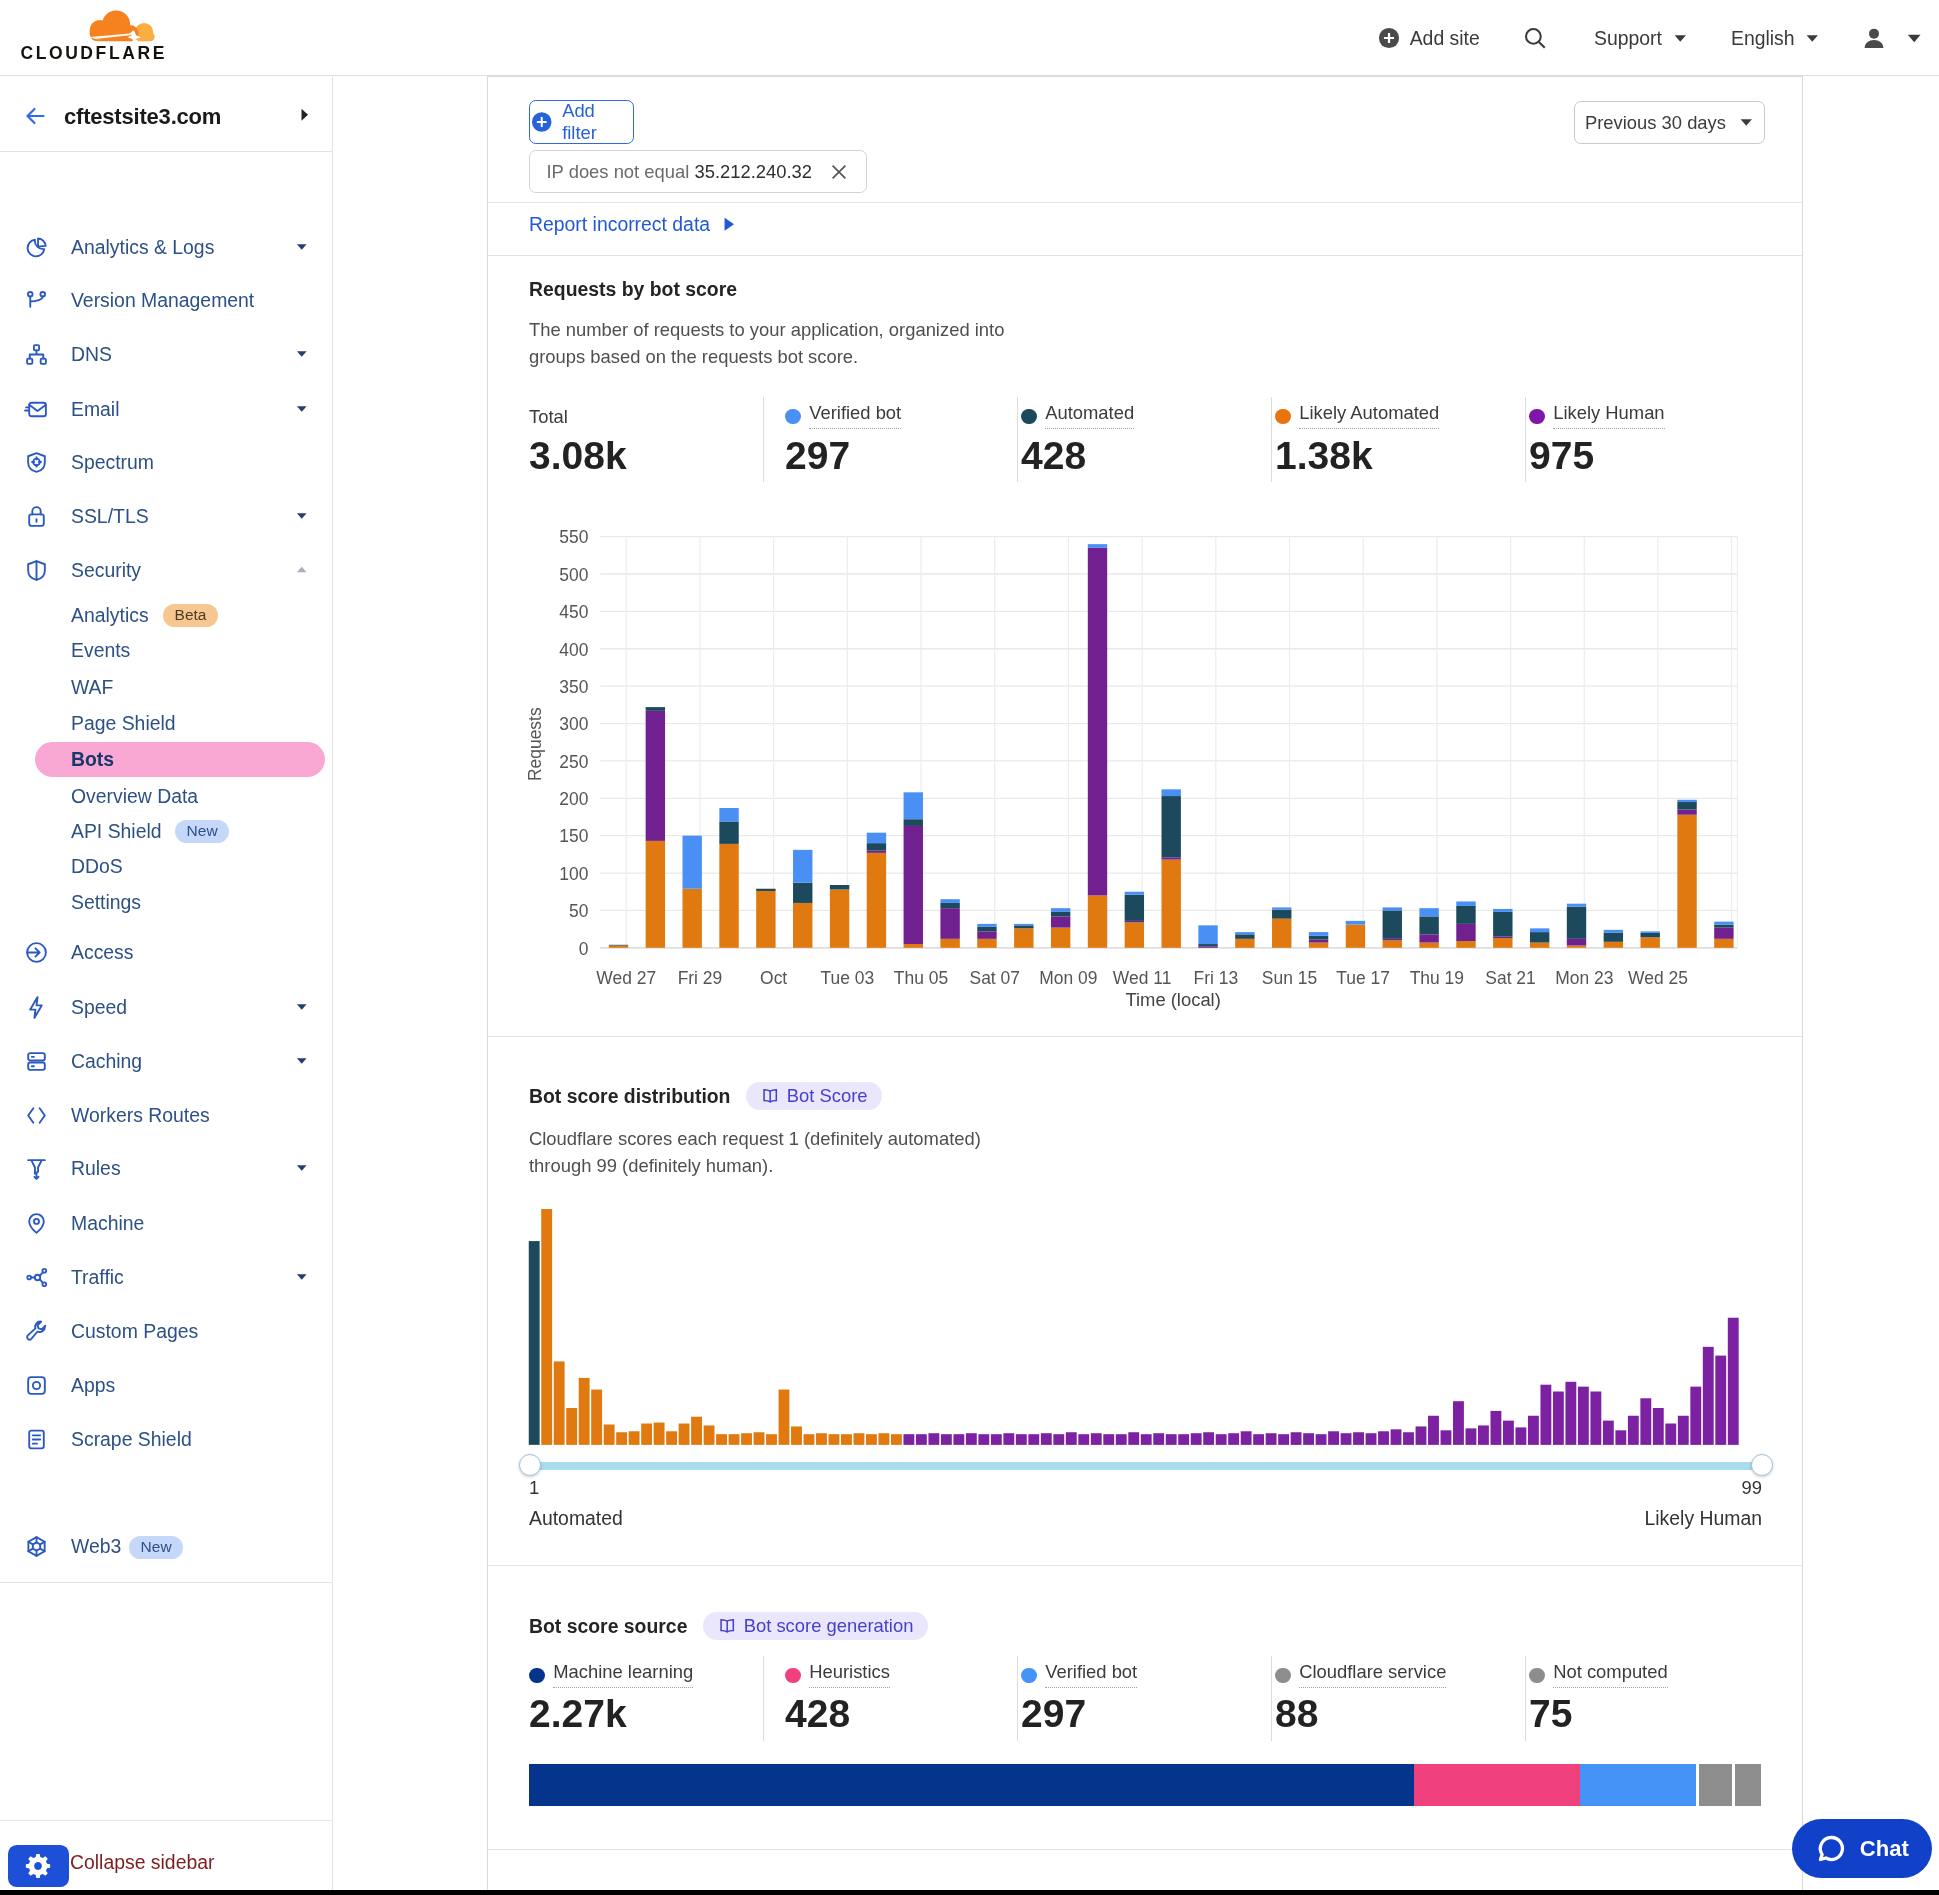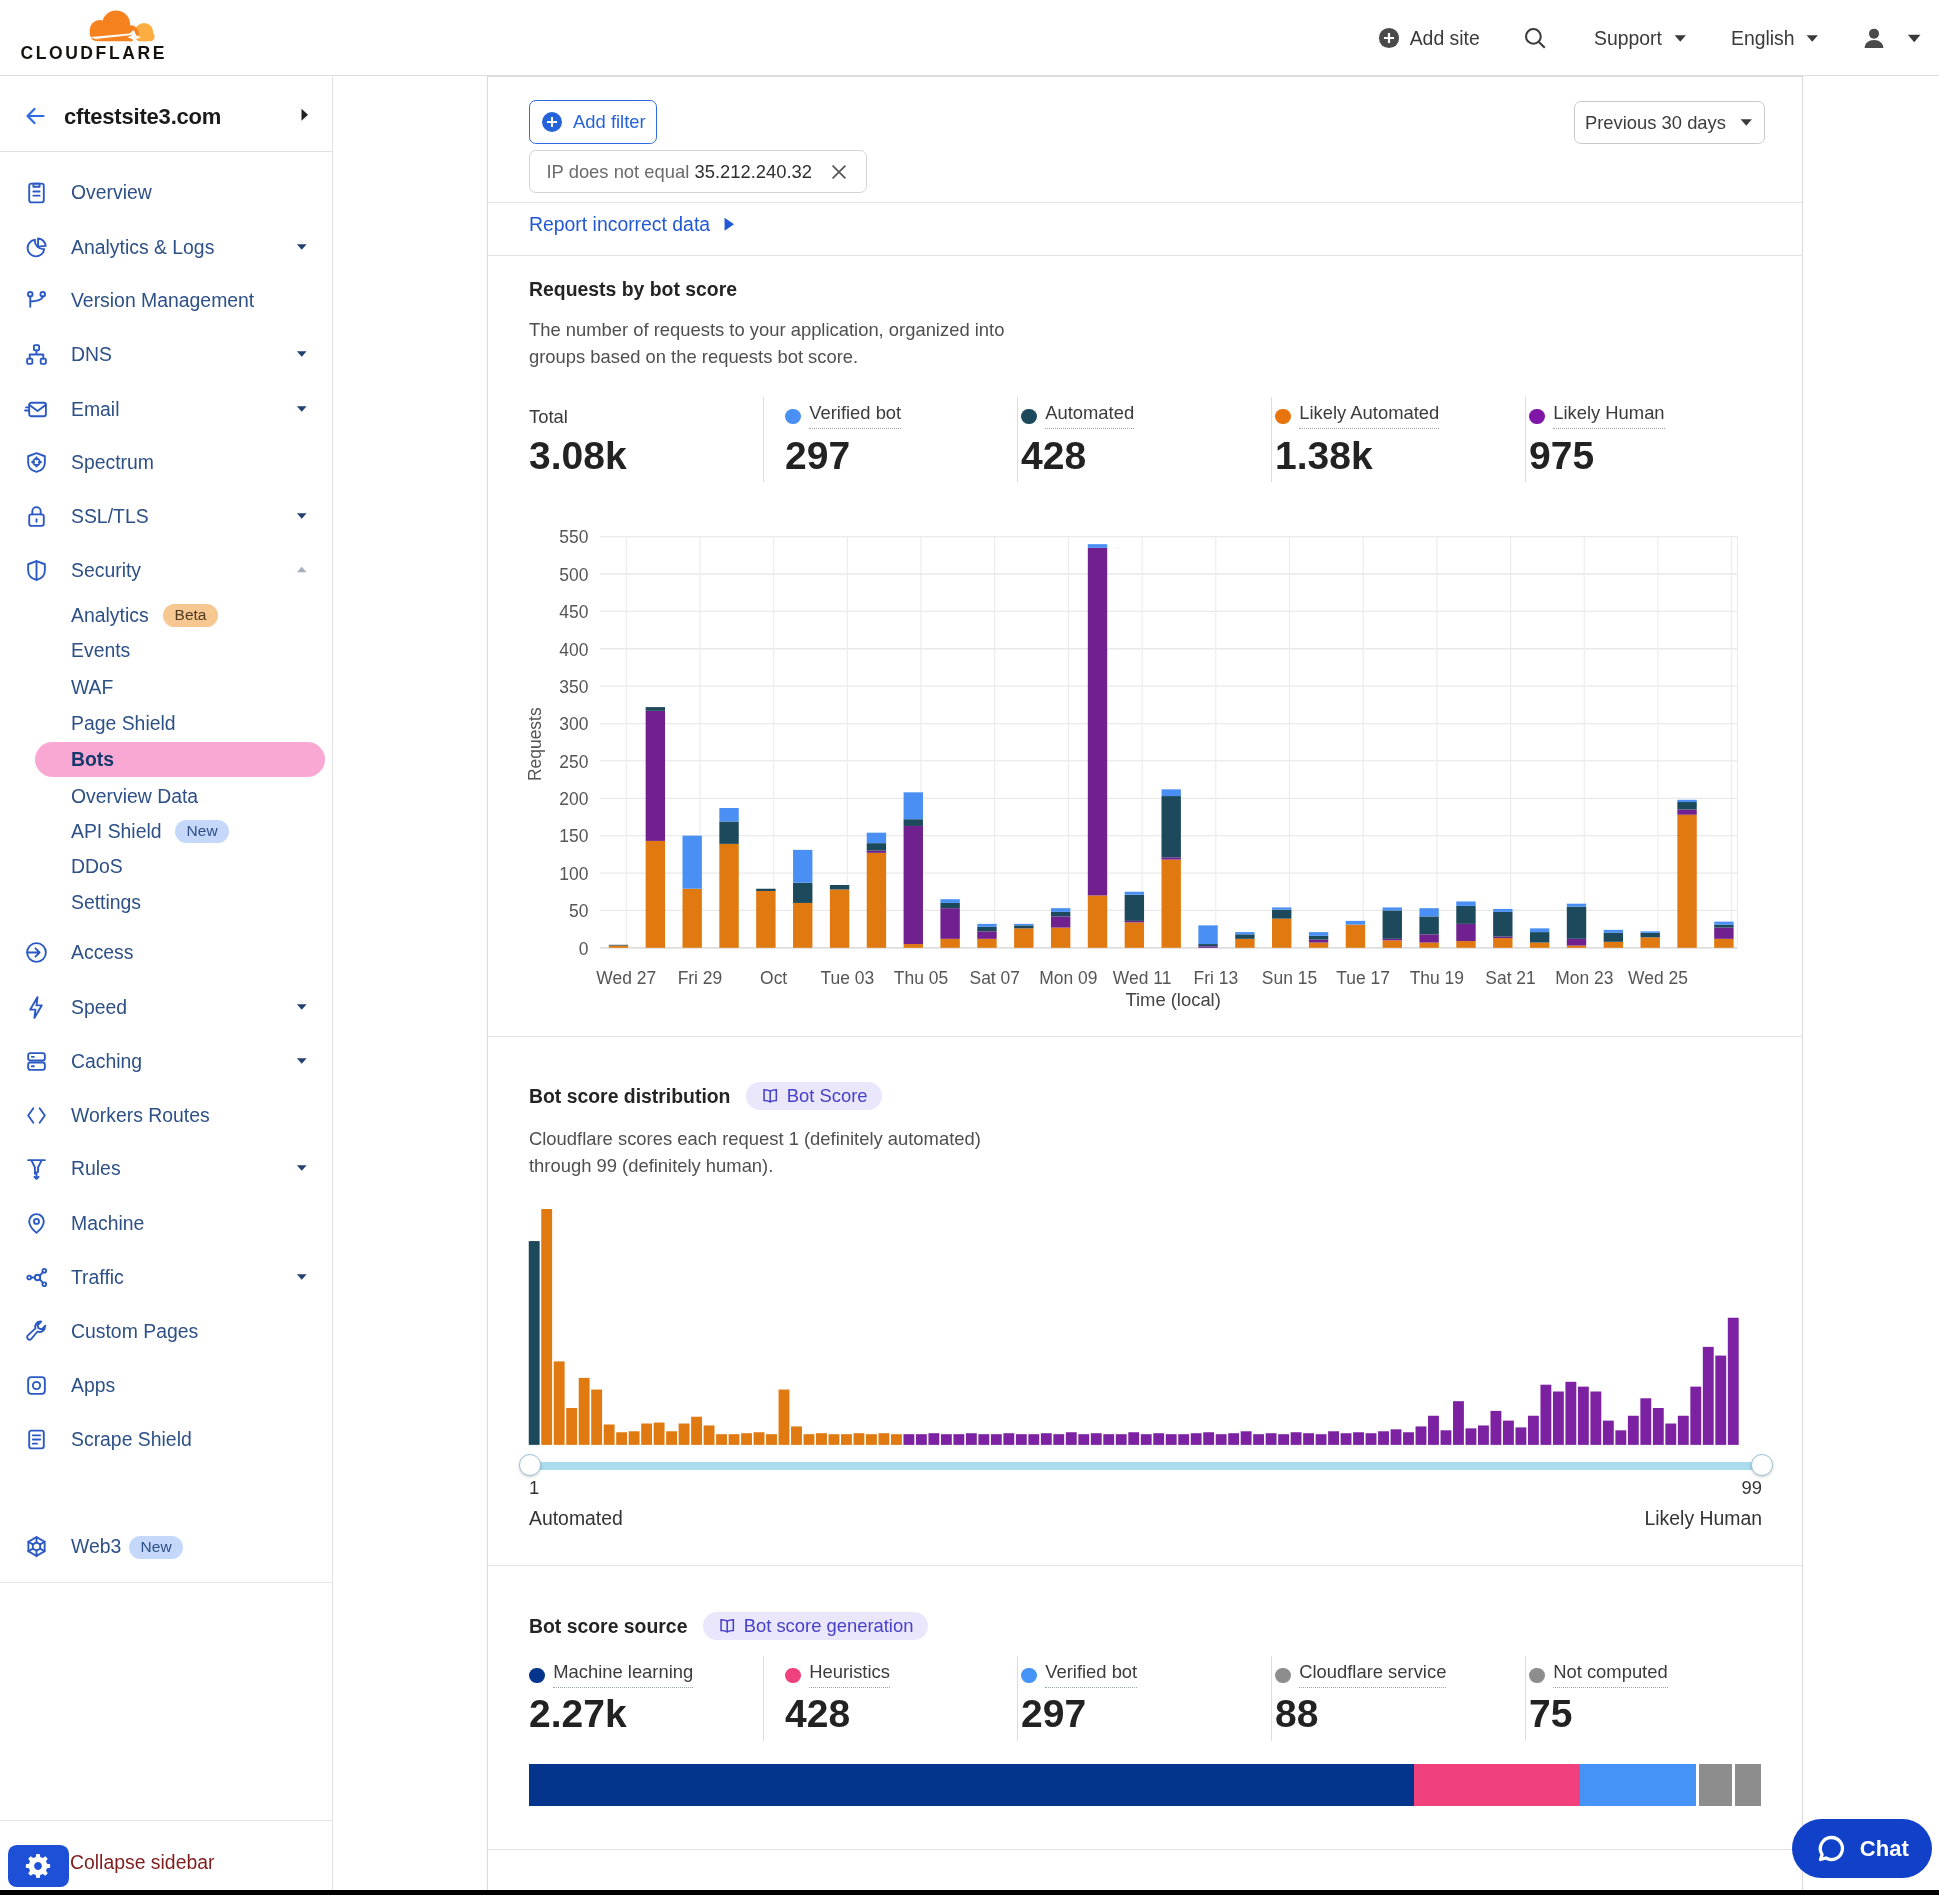--- a/index.html
+++ b/index.html
@@ -24,21 +24,21 @@
 #card{position:absolute;left:487px;top:76px;width:1316px;height:1819px;background:#fff;border:1px solid #D9D9D9;border-bottom:none}
 .divider{position:absolute;left:0;width:1314px;border-top:1px solid #E3E3E3}
 .para{position:absolute;font-size:18.4px;color:#4F4F4F;line-height:27px}
 .statlab{font-size:18.4px;color:#3B3B3B;border-bottom:1.9px dotted #9AA2AA;padding-bottom:3.9px;white-space:nowrap}
 .statval{position:absolute;font-size:39px;font-weight:bold;color:#222;letter-spacing:0}
 .dot{width:15.5px;height:15.5px;border-radius:50%;display:inline-block;margin-right:8.7px;position:relative;top:1px}
 .vsep{position:absolute;width:0;border-left:1px solid #DCDCDC;height:85px}
 .title2{font-size:19.4px;font-weight:bold;color:#242424;letter-spacing:0}
 .badge2{height:28px;padding:0 14.6px;border-radius:14.6px;background:#EAE7FC;color:#4740C8;font-size:18.4px;display:flex;align-items:center;gap:7.8px}
 
-#addfilter{position:absolute;left:41px;top:23px;width:128px;height:44px;border:1.9px solid #3069DE;border-radius:6.8px;color:#2563D9;font-size:18.4px;display:flex;align-items:center;justify-content:center;gap:8.7px;background:#fff}
+#addfilter{position:absolute;left:41px;top:23px;width:105px;height:44px;border:1.9px solid #3069DE;border-radius:6.8px;color:#2563D9;font-size:18.4px;display:flex;align-items:center;justify-content:center;gap:8.7px;background:#fff}
 #prev30{position:absolute;left:1086px;top:24px;width:191px;height:43px;border:1px solid #C9C9C9;border-radius:6.8px;color:#3C3C3C;font-size:18.4px;white-space:nowrap;display:flex;align-items:center;justify-content:center;gap:11.6px;background:#fff}
 #chip{position:absolute;left:41px;top:73px;height:43px;padding:0 16.5px;border:1px solid #D4D4D4;border-radius:6.8px;font-size:18.4px;display:flex;align-items:center;background:#fff}
 #report{position:absolute;left:41px;top:136px;font-size:19.4px;color:#2158D3;display:flex;align-items:center;gap:11.6px}
 
 #sldtrack{position:absolute;left:41px;top:1385px;width:1233px;height:7.8px;background:#A9DCEC;border-radius:3.9px}
 .sldh{position:absolute;top:1377px;width:22px;height:22px;background:#fff;border:1.9px solid #9FC4DA;border-radius:50%;box-shadow:0 1px 2.9px rgba(0,0,0,.2)}
 
 #chat{position:absolute;left:1792px;top:1819px;width:140px;height:59px;background:#1141C8;border-radius:30px;display:flex;align-items:center;justify-content:center;gap:11.6px;color:#fff;font-size:22px;font-weight:bold}
 #blackbar{position:absolute;left:0;top:1890px;width:1940px;height:4.9px;background:#000}
 #collapse{position:absolute;left:0;top:1743px;width:333px;height:70px}
@@ -101,28 +101,20 @@
     </div>
 <div id="side">
       <div class="abs" style="left:22px;top:27px"><svg width="27" height="24" viewBox="0 0 24 24" fill="none" stroke="#2F6BE4" stroke-width="2.2" stroke-linecap="round" stroke-linejoin="round">
           <path d="M20 12H5M11 5l-7 7 7 7"></path>
         </svg></div>
 <div class="abs" style="left:64px;top:27px;font-size:22px;font-weight:bold;color:#1A1A1A;letter-spacing:-0.2px">cftestsite3.com</div>
 <div class="abs" style="left:296px;top:29px"><svg width="17.5" height="17.5" viewBox="0 0 16 16">
           <path d="M5 2.5l6 5.5-6 5.5z" fill="#222"></path>
         </svg></div>
 <div class="abs" style="left:0;top:74px;width:333px;border-top:1px solid #E2E2E2"></div>
-      <div class="nav" style="top:89px">
-        <span class="nico"><svg width="25" height="25" viewBox="0 0 24 24" fill="none" stroke="#2B59C3" stroke-width="1.8" stroke-linecap="round" stroke-linejoin="round">
-            <rect x="5" y="3.5" width="14" height="18" rx="2"></rect>
-            <path d="M9 3.5h6v3H9z"></path>
-            <path d="M9 11h6M9 15h6"></path>
-          </svg></span>
-        <span class="nlab">Overview</span>
-      </div>
       <div class="nav" style="top:144px">
         <span class="nico"><svg width="25" height="25" viewBox="0 0 24 24" fill="none" stroke="#2B59C3" stroke-width="1.8" stroke-linecap="round" stroke-linejoin="round">
             <path d="M10.5 4.6A8 8 0 1019.4 13.5 8 8 0 0110.5 4.6z"></path>
             <path d="M13.5 3.2a8 8 0 017.3 7.3l-7.3.7z"></path>
           </svg></span>
         <span class="nlab">Analytics &amp; Logs</span>
         <span class="ncar"><svg width="15.5" height="15.5" viewBox="0 0 16 16">
             <path d="M3 5.5h10L8 11z" fill="#23406E"></path>
           </svg></span>
       </div>

